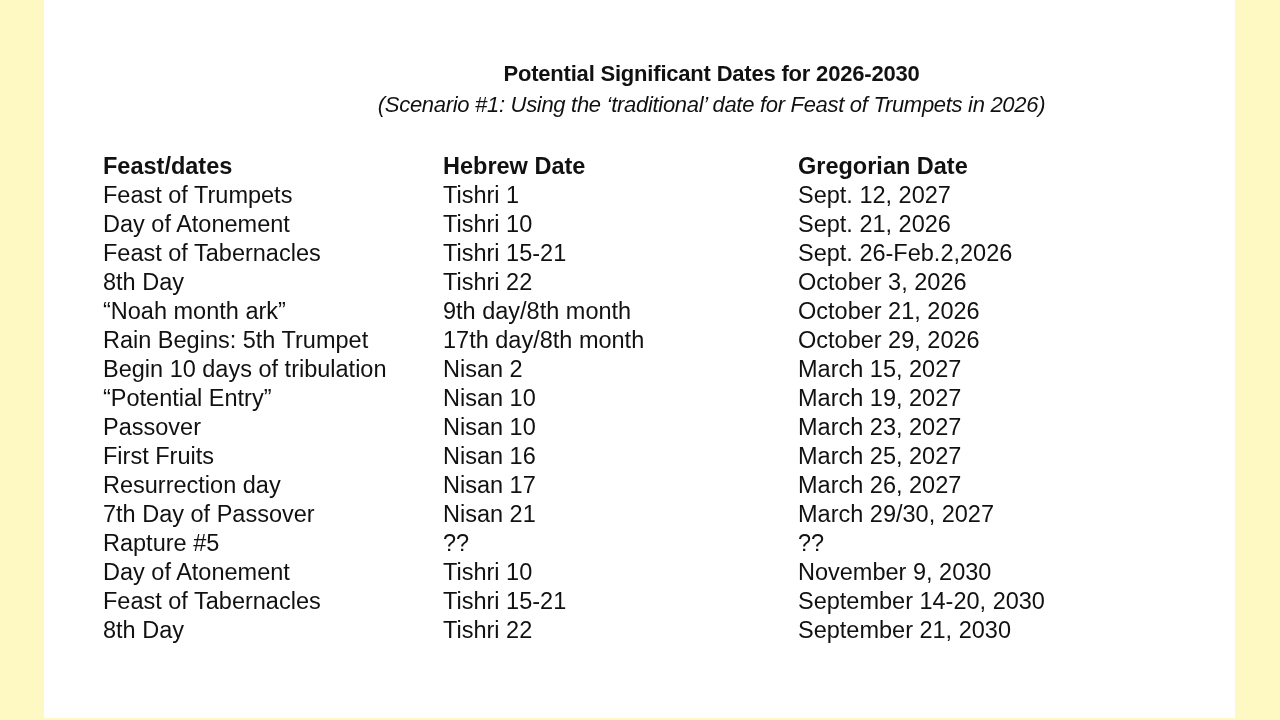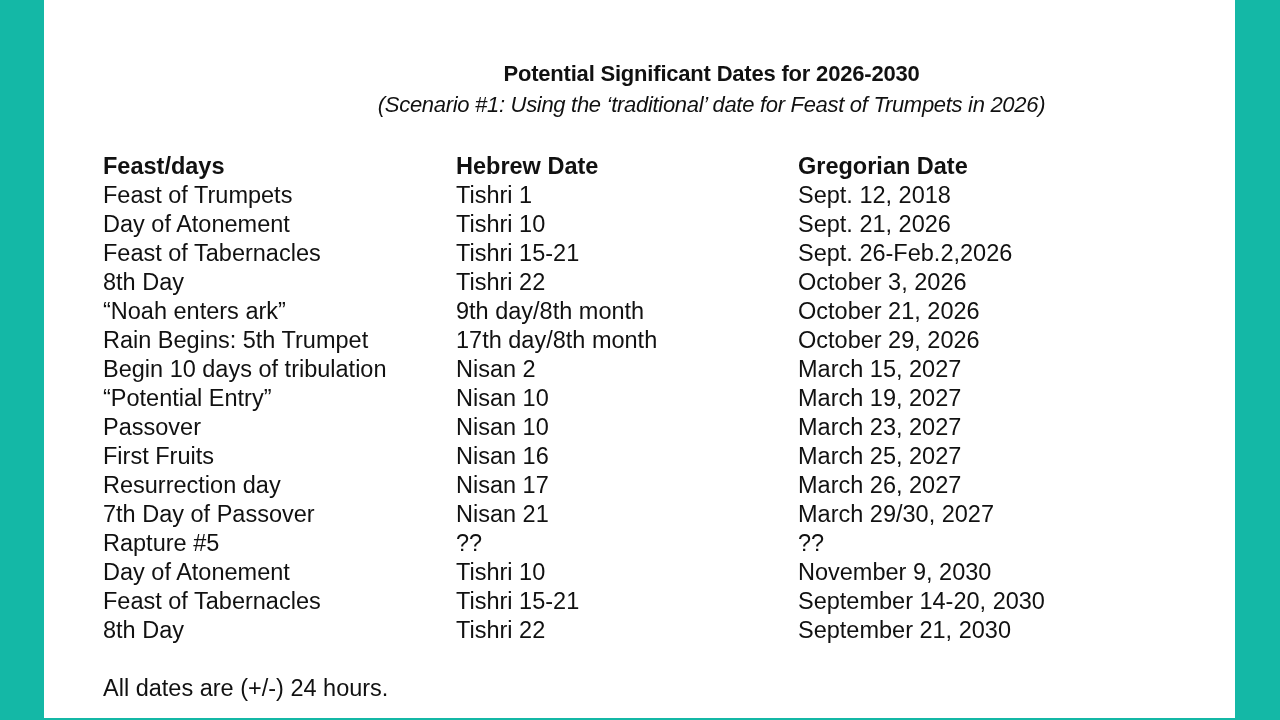--- a/index.html
+++ b/index.html
@@ -7,21 +7,21 @@
       padding: 0;
       width: 1280px;
       height: 720px;
       background: #000000;
       overflow: hidden;
     }
     .frame {
       position: relative;
       width: 1280px;
       height: 720px;
-      background: #14b8a6;
+      background: #fef9c3;
     }
     .page {
       position: absolute;
       left: 44px;
       top: 0;
       width: 1191px;
       height: 718px;
       background: #ffffff;
       font-family: "Liberation Sans", sans-serif;
       color: #111111;
@@ -59,67 +59,67 @@
       white-space: nowrap;
     }
     .row.header {
       font-weight: bold;
     }
     .cell {
       position: absolute;
       top: 0;
     }
     .c1 { left: 0; }
-    .c2 { left: 353px; text-align: center; }
+    .c2 { left: 340px; text-align: center; }
     .c3 { left: 695px; text-align: center; }
     .footnote {
       position: absolute;
       left: 59px;
       top: 674px;
       font-size: 23.5px;
       line-height: 29px;
     }
   </style>
 </head>
 <body>
 
 <div class="frame">
   <div class="page">
     <div class="title">Potential Significant Dates for 2026-2030</div>
     <div class="subtitle">(Scenario #1: Using the ‘traditional’ date for Feast of Trumpets in 2026)</div>
 
     <div class="table">
       <div class="row header">
-        <span class="cell c1">Feast/days</span>
+        <span class="cell c1">Feast/dates</span>
         <span class="cell c2">Hebrew Date</span>
         <span class="cell c3">Gregorian Date</span>
       </div>
 
       <div class="row">
         <span class="cell c1">Feast of Trumpets</span>
         <span class="cell c2">Tishri 1</span>
-        <span class="cell c3">Sept. 12, 2018</span>
+        <span class="cell c3">Sept. 12, 2027</span>
       </div>
       <div class="row">
         <span class="cell c1">Day of Atonement</span>
         <span class="cell c2">Tishri 10</span>
         <span class="cell c3">Sept. 21, 2026</span>
       </div>
       <div class="row">
         <span class="cell c1">Feast of Tabernacles</span>
         <span class="cell c2">Tishri 15-21</span>
         <span class="cell c3">Sept. 26-Feb.2,2026</span>
       </div>
       <div class="row">
         <span class="cell c1">8th Day</span>
         <span class="cell c2">Tishri 22</span>
         <span class="cell c3">October 3, 2026</span>
       </div>
       <div class="row">
-        <span class="cell c1">“Noah enters ark”</span>
+        <span class="cell c1">“Noah month ark”</span>
         <span class="cell c2">9th day/8th month</span>
         <span class="cell c3">October 21, 2026</span>
       </div>
       <div class="row">
         <span class="cell c1">Rain Begins: 5th Trumpet</span>
         <span class="cell c2">17th day/8th month</span>
         <span class="cell c3">October 29, 2026</span>
       </div>
       <div class="row">
         <span class="cell c1">Begin 10 days of tribulation</span>
@@ -166,15 +166,14 @@
         <span class="cell c2">Tishri 15-21</span>
         <span class="cell c3">September 14-20, 2030</span>
       </div>
       <div class="row">
         <span class="cell c1">8th Day</span>
         <span class="cell c2">Tishri 22</span>
         <span class="cell c3">September 21, 2030</span>
       </div>
     </div>
 
-    <div class="footnote">All dates are (+/-) 24 hours.</div>
   </div>
 </div>
 
 </body></html>

